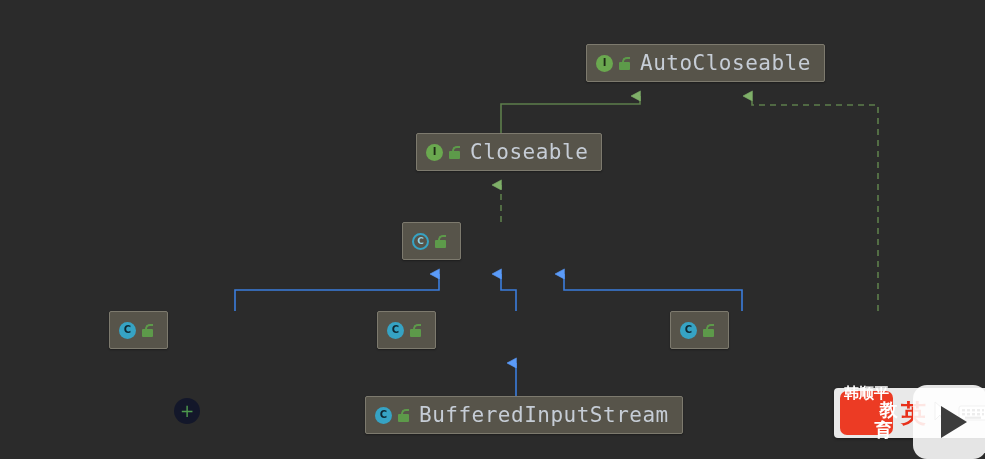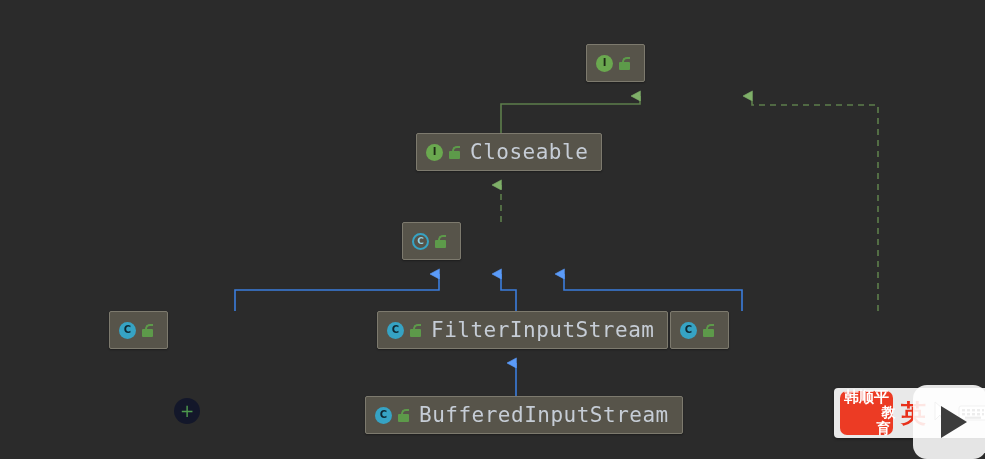--- a/index.html
+++ b/index.html
@@ -113,25 +113,25 @@
   }
   .wm-logo {
     width: 53px; height: 44px;
     background: #ec3b24;
     border-radius: 7px;
     display: flex;
     flex-direction: column;
     align-items: center;
     justify-content: center;
     color: #fff;
-    font-family: Liberation Serif, serif;
+    font-family: Liberation Sans, sans-serif;
     font-weight: bold;
   }
   .wm-logo .l1 { font-size: 15px; letter-spacing: 0px; line-height: 1.05; }
-  .wm-logo .l2 { font-size: 14px; letter-spacing: 5px; line-height: 1.1; text-indent: 5px; padding-left: 44px; }
+  .wm-logo .l2 { font-size: 18px; letter-spacing: 5px; line-height: 1.1; text-indent: 5px; padding-left: 44px; }
   .wm-text {
     margin-left: 8px;
     color: #e8301a;
     font-family: "DejaVu Sans", "Liberation Sans", sans-serif;
     font-size: 25px;
     font-weight: bold;
   }
   .wm-icons {
     margin-left: 6px;
     display: flex;
@@ -185,20 +185,21 @@
   </svg>
 
   <div class="node" style="left:586px; top:44px;">
     <span class="ticon iface">
         <span class="disc">I</span>
       </span>
     <span class="lock">
         <span class="shackle"></span>
         <span class="body"></span>
       </span>
+    <span class="label">AutoCloseable</span>
   </div>
 
   <div class="node" style="left:416px; top:133px;">
     <span class="ticon iface">
         <span class="disc">I</span>
       </span>
     <span class="lock">
         <span class="shackle"></span>
         <span class="body"></span>
       </span>
@@ -226,21 +227,20 @@
   </div>
 
   <div class="node" style="left:377px; top:311px;">
     <span class="ticon clazz">
         <span class="disc">C</span>
       </span>
     <span class="lock">
         <span class="shackle"></span>
         <span class="body"></span>
       </span>
-    <span class="label">FilterInputStream</span>
   </div>
 
   <div class="node" style="left:670px; top:311px;">
     <span class="ticon clazz">
         <span class="disc">C</span>
       </span>
     <span class="lock">
         <span class="shackle"></span>
         <span class="body"></span>
       </span>

